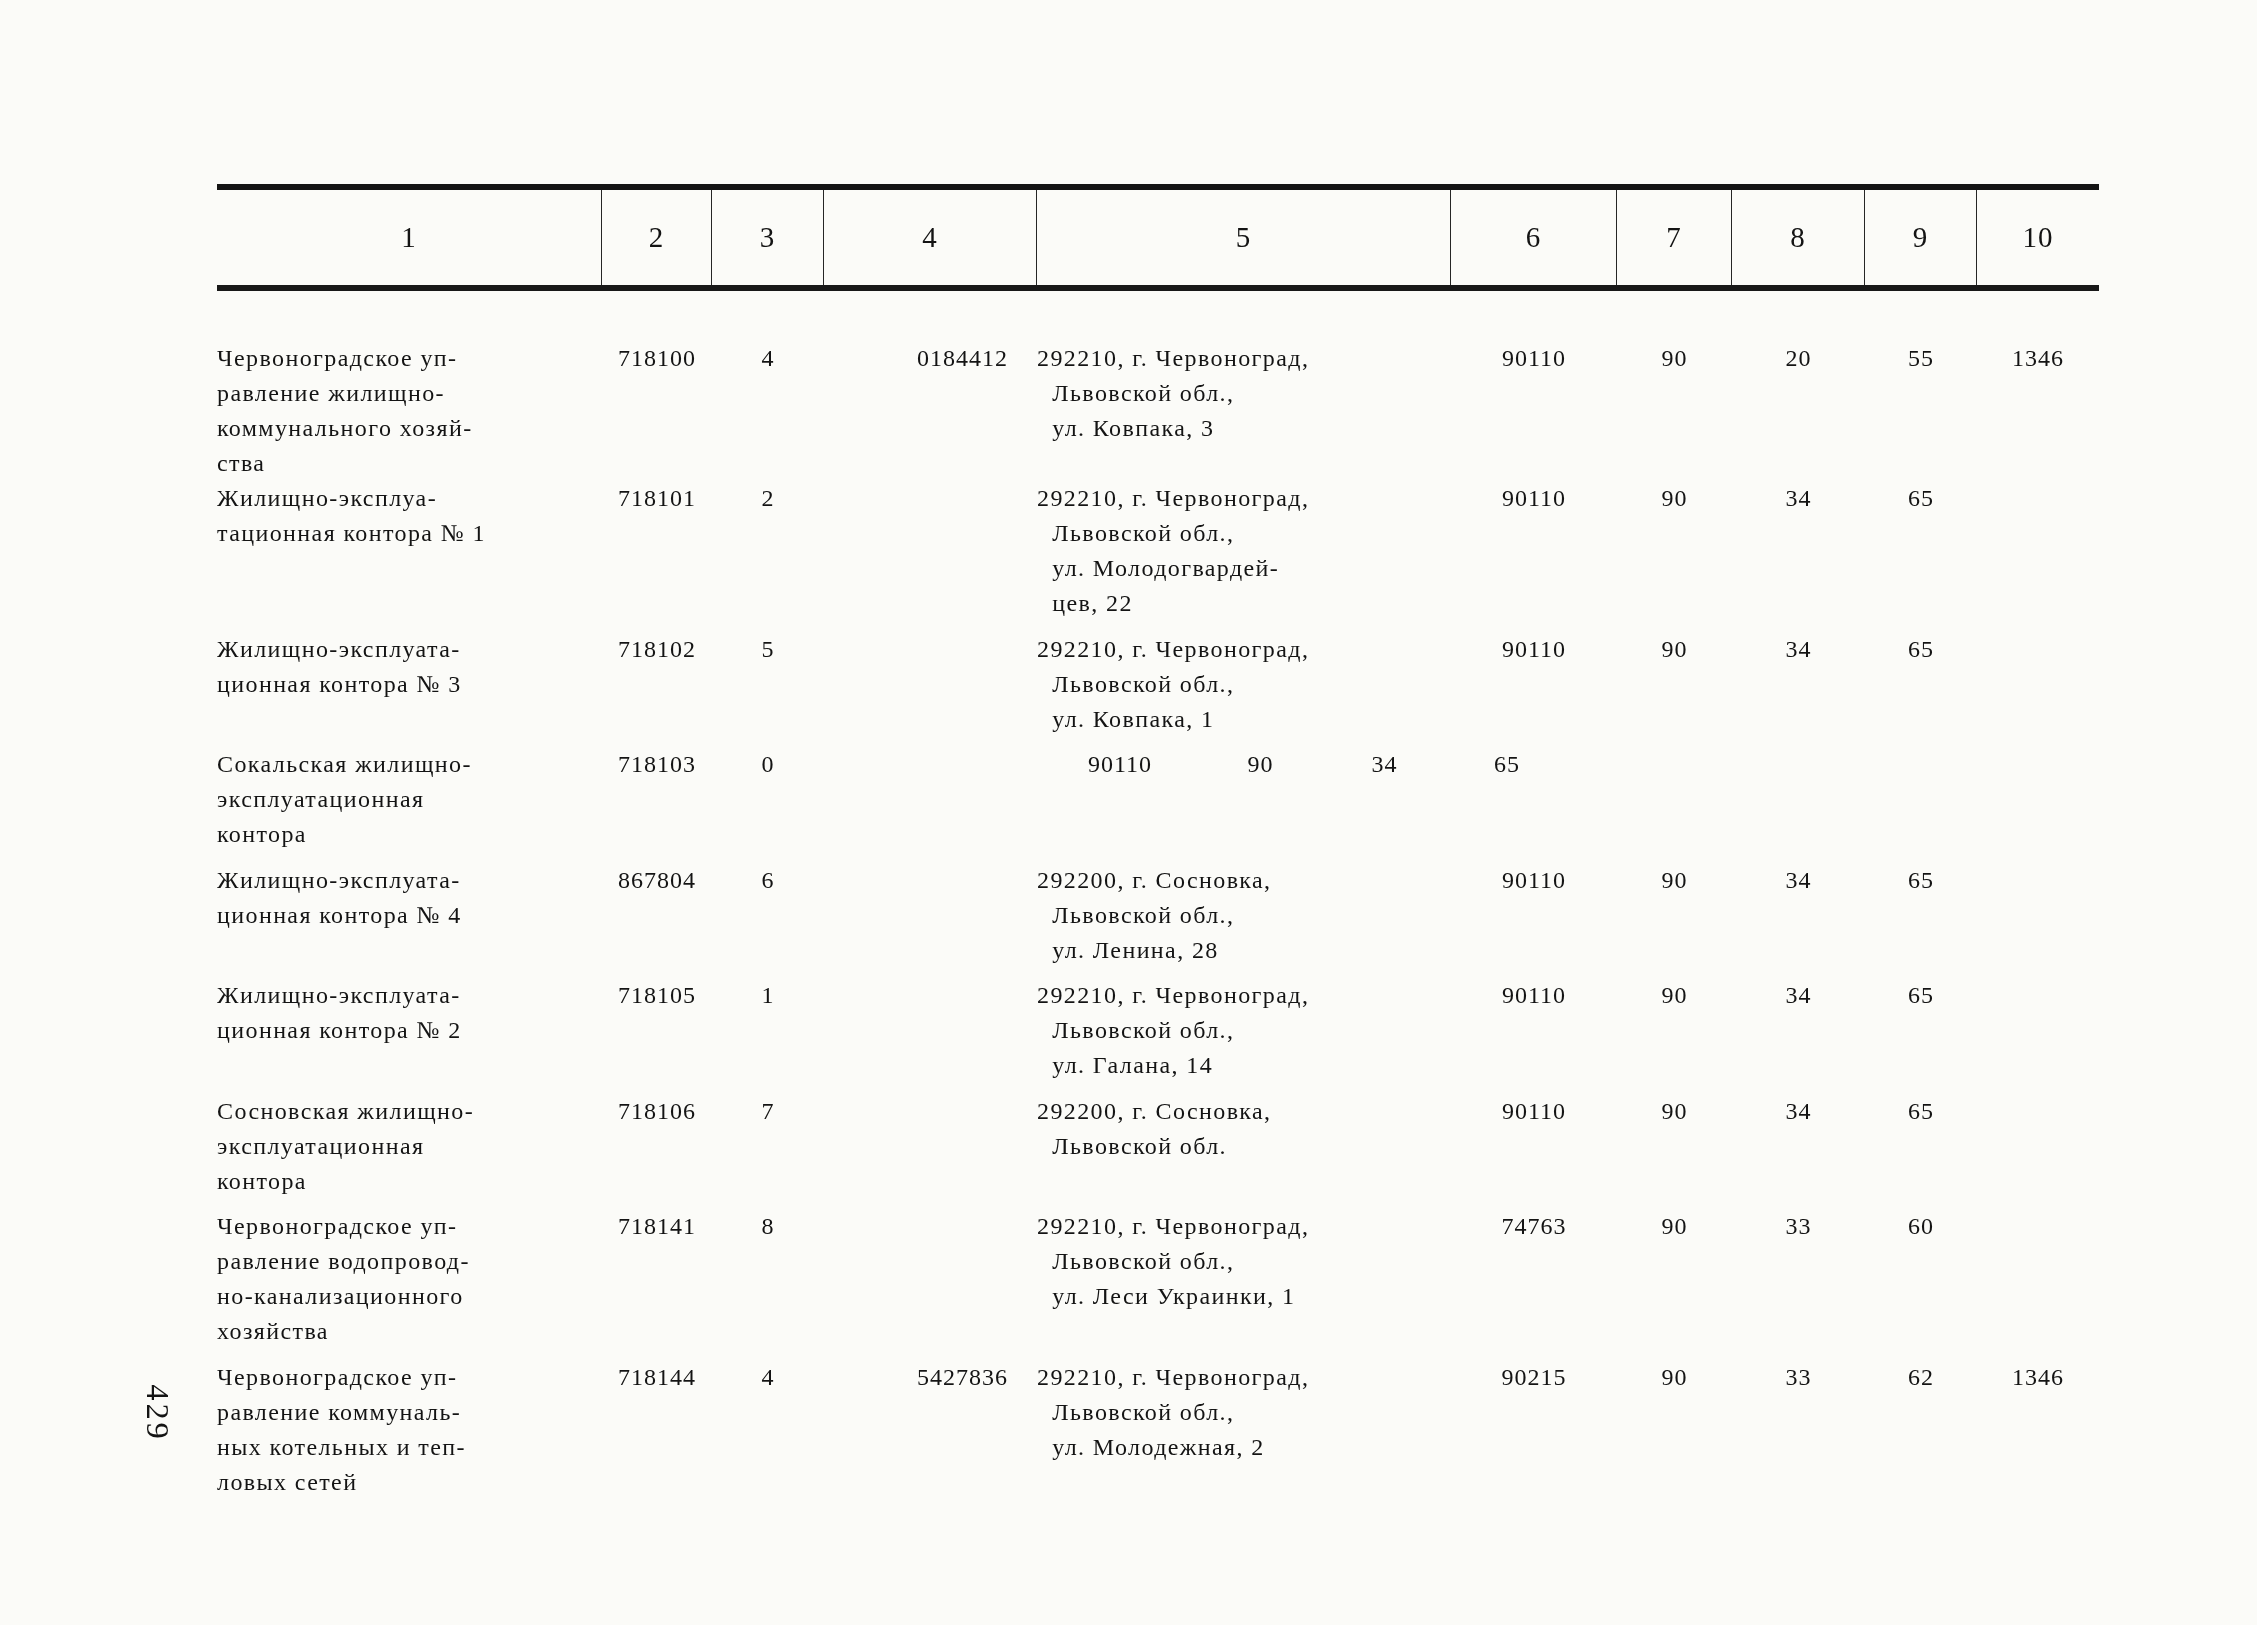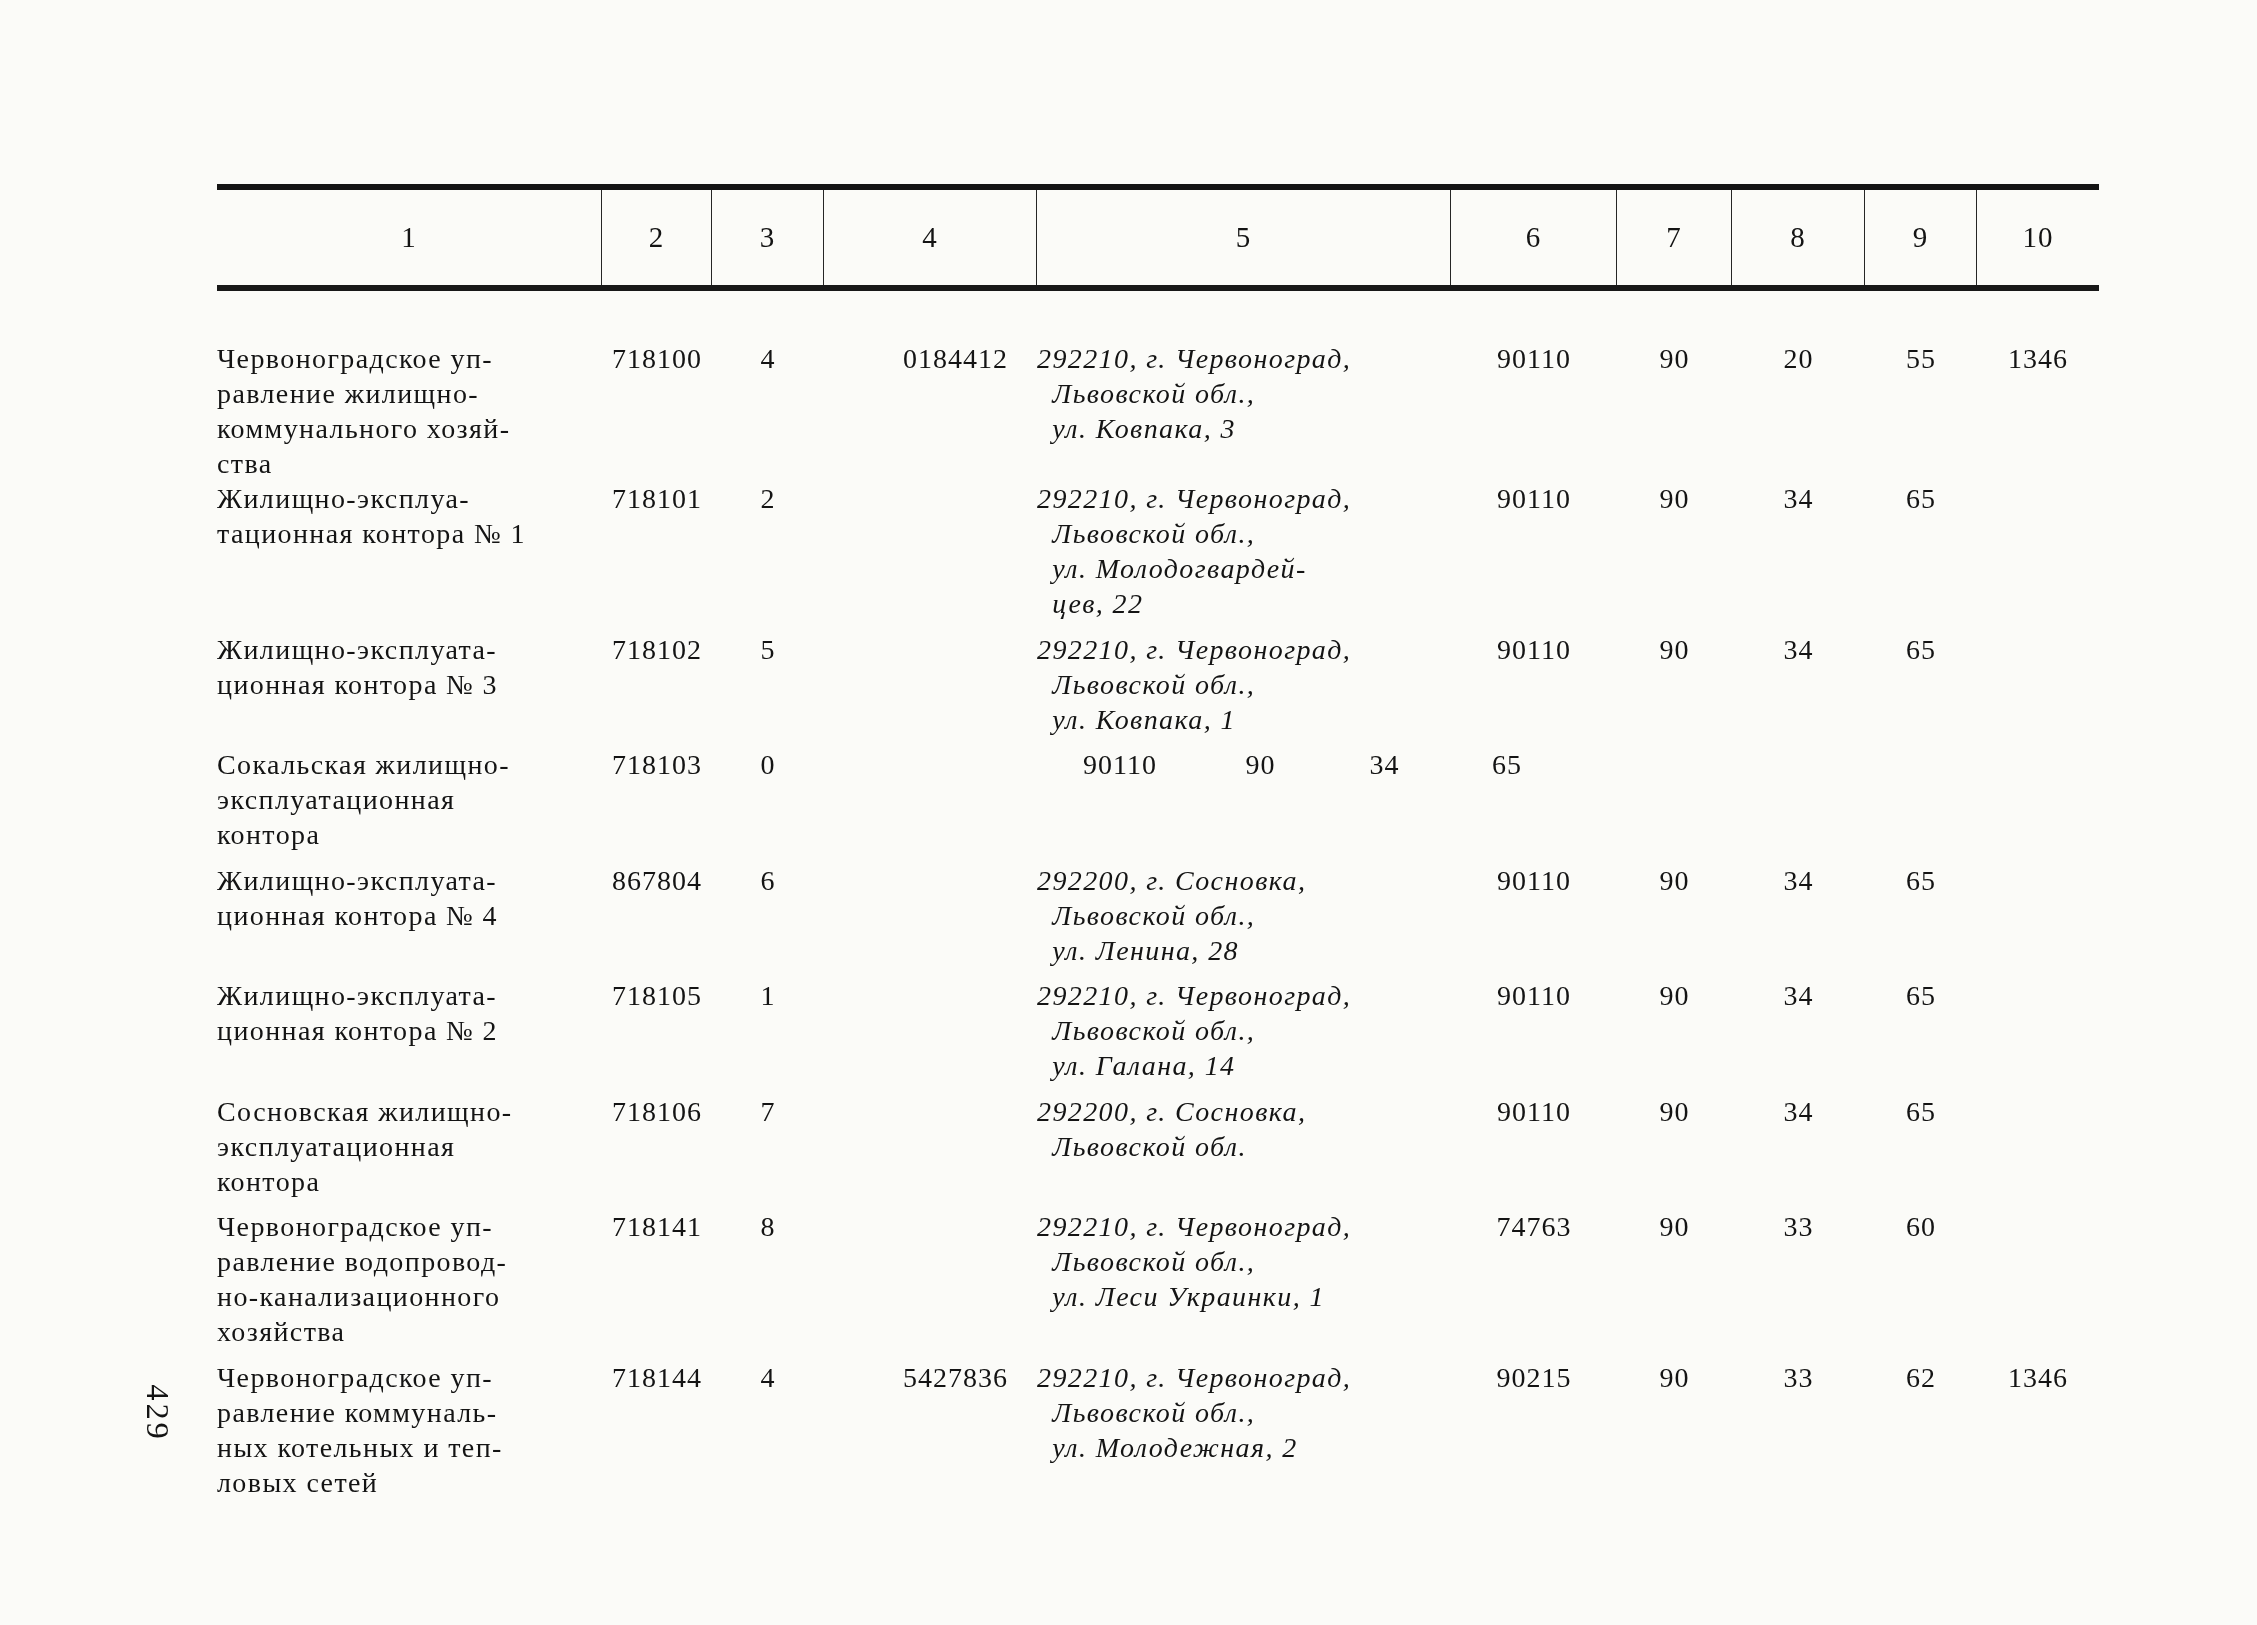--- a/index.html
+++ b/index.html
@@ -49,21 +49,21 @@
   .c7  { width: 115px; }
   .c8  { width: 133px; }
   .c9  { width: 112px; }
   .c10 { width: 122px; }
 
   .tbody { padding-top: 50px; }
   .row {
     display: flex;
     align-items: flex-start;
     margin-bottom: 10.5px;
-    font-size: 28px;
+    font-size: 24px;
     line-height: 35px;
     letter-spacing: 1.4px;
   }
   .row.flow { margin-bottom: 0; }   
 
   .cell { box-sizing: border-box; }
 
   
   .cell.c1 {
     white-space: pre-line;
@@ -76,21 +76,20 @@
     display: flex;
     justify-content: flex-end;
     padding: 0 29px 0 15.3px;
     letter-spacing: 1px;
   }
   
   .cell.c5 {
     white-space: pre-line;
     padding-left: 15.3px;
     text-indent: -15.3px;
-    font-style: italic;
   }
 
   
   .page-number {
     position: absolute;
     left: 157px; top: 1413px;
     transform: translate(-50%, -50%) rotate(90deg);
     font-size: 32.5px;
     letter-spacing: 2.9px;
   }

